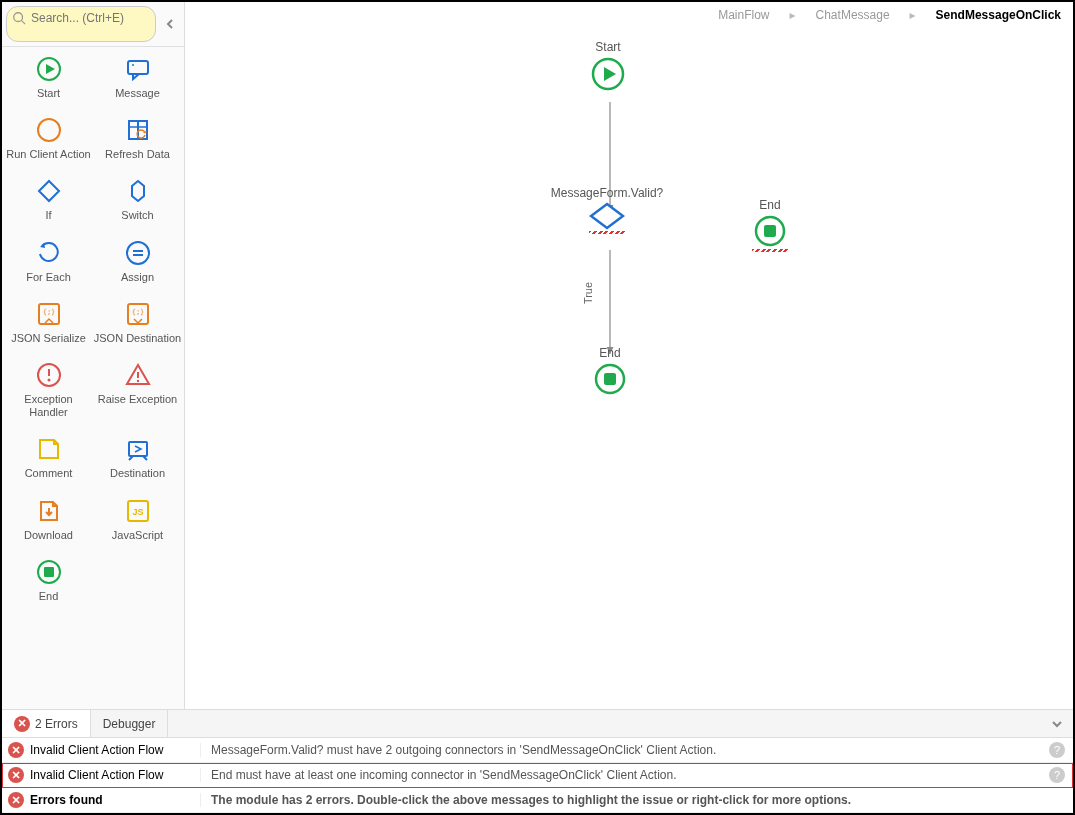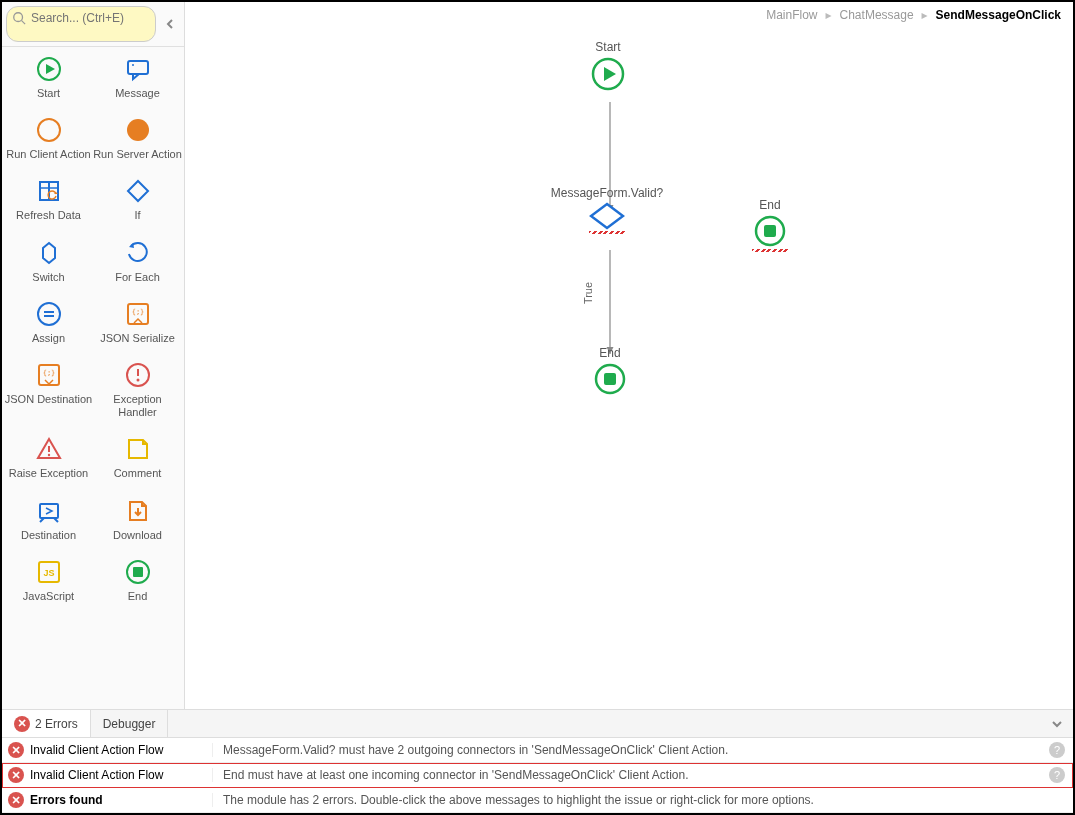--- a/index.html
+++ b/index.html
@@ -11,42 +11,42 @@
 .search-input { width: 100%; padding: 4px 6px 16px 24px; border: 1px solid #ccc; border-radius: 12px; font-size: 12px; color: #888; background: #fef9c3; }
 .search-icon-svg { position: absolute; left: 6px; top: 5px; width: 14px; height: 14px; }
 .collapse-btn { width: 20px; height: 20px; display: flex; align-items: center; justify-content: center; color: #888; cursor: pointer; }
 .palette { flex: 1; overflow-y: auto; padding: 8px 2px; display: grid; grid-template-columns: 1fr 1fr; grid-auto-rows: min-content; row-gap: 16px; }
 .palette::-webkit-scrollbar { width: 10px; }
 .palette::-webkit-scrollbar-thumb { background: #ccc; border-radius: 5px; }
 .tool { display: flex; flex-direction: column; align-items: center; gap: 4px; cursor: move; text-align: center; }
 .tool-icon { width: 28px; height: 28px; display: flex; align-items: center; justify-content: center; }
 .tool-label { font-size: 11px; color: #555; line-height: 1.2; }
 .canvas-area { flex: 1; position: relative; background: #fff; overflow: hidden; }
-.breadcrumb { position: absolute; top: 6px; right: 12px; font-size: 12px; color: #999; display: flex; align-items: center; gap: 8px; }
+.breadcrumb { position: absolute; top: 6px; right: 12px; font-size: 12px; color: #999; display: flex; align-items: center; gap: 20px; }
 .breadcrumb .sep { color: #bbb; }
 .breadcrumb .current { font-weight: 600; color: #000000; }
 .flow { position: absolute; left: 0; top: 0; width: 100%; height: 100%; }
 .node { position: absolute; text-align: center; }
 .node-label { font-size: 12px; color: #555; margin-bottom: 2px; white-space: nowrap; }
 .node-shape { margin: 0 auto; }
 .wavy { position: relative; }
 .wavy::after { content: ""; position: absolute; left: 50%; transform: translateX(-50%); bottom: -4px; width: 36px; height: 3px; background: repeating-linear-gradient(135deg, #d33 0 2px, transparent 2px 4px); }
 .bottom-tabs { border-top: 1px solid #ddd; display: flex; align-items: center; height: 28px; background: #f5f5f5; }
 .tab { padding: 0 12px; height: 100%; display: flex; align-items: center; gap: 5px; border-right: 1px solid #ddd; font-size: 12px; cursor: pointer; }
 .tab.active { background: #fff; }
 .fill { flex: 1; }
 .chev-down { padding: 0 10px; color: #888; cursor: pointer; }
 .error-list { border-top: 1px solid #ddd; }
 .error-row { display: flex; align-items: center; height: 25px; border-bottom: 1px solid #eee; font-size: 12px; }
 .error-row.highlight { outline: 1px solid #d33; outline-offset: -1px; }
 .err-icon { width: 16px; height: 16px; border-radius: 50%; background: #d9534f; color: #fff; display: flex; align-items: center; justify-content: center; font-size: 11px; font-weight: bold; margin: 0 6px; flex-shrink: 0; }
 .err-title { width: 170px; padding-right: 6px; color: #000000; flex-shrink: 0; }
 .err-title.bold { font-weight: 600; }
-.err-msg { flex: 1; padding-left: 10px; border-left: 1px solid #eee; color: #555; margin-left: 12px; }
-.err-msg.bold { font-weight: 400; }
+.err-msg { flex: 1; padding-left: 10px; border-left: 1px solid #eee; color: #555; }
+.err-msg.bold { font-weight: 700; }
 .help-icon { width: 16px; height: 16px; border-radius: 50%; background: #ccc; color: #fff; display: flex; align-items: center; justify-content: center; font-size: 11px; margin: 0 8px; flex-shrink: 0; }
 svg { display: block; }
 </style>
 </head>
 <body>
 
 <div class="top-area">
   <div class="sidebar">
     <div class="search-row">
       <div class="search-wrap">
@@ -87,28 +87,20 @@
           <div class="tool-icon">
             <svg width="26" height="26">
               <circle cx="13" cy="13" r="11" fill="none" stroke="#e67e22" stroke-width="2"></circle>
             </svg>
           </div>
           <div class="tool-label">Run Client Action</div>
         </div>
         <div class="tool">
           <div class="tool-icon">
             <svg width="26" height="26">
-              <circle cx="13" cy="13" r="11" fill="#e67e22"></circle>
-            </svg>
-          </div>
-          <div class="tool-label">Run Server Action</div>
-        </div>
-        <div class="tool">
-          <div class="tool-icon">
-            <svg width="26" height="26">
               <rect x="4" y="4" width="9" height="18" fill="none" stroke="#1f6fd4" stroke-width="2"></rect>
               <rect x="13" y="4" width="9" height="18" fill="none" stroke="#1f6fd4" stroke-width="2"></rect>
               <line x1="4" y1="10" x2="22" y2="10" stroke="#1f6fd4" stroke-width="1.5"></line>
               <path d="M20 18 A4 4 0 1 1 20 16" fill="none" stroke="#e67e22" stroke-width="1.5"></path>
               <path d="M20 14 L22 16 L18 16 Z" fill="#e67e22"></path>
             </svg>
           </div>
           <div class="tool-label">Refresh Data</div>
         </div>
         <div class="tool">

